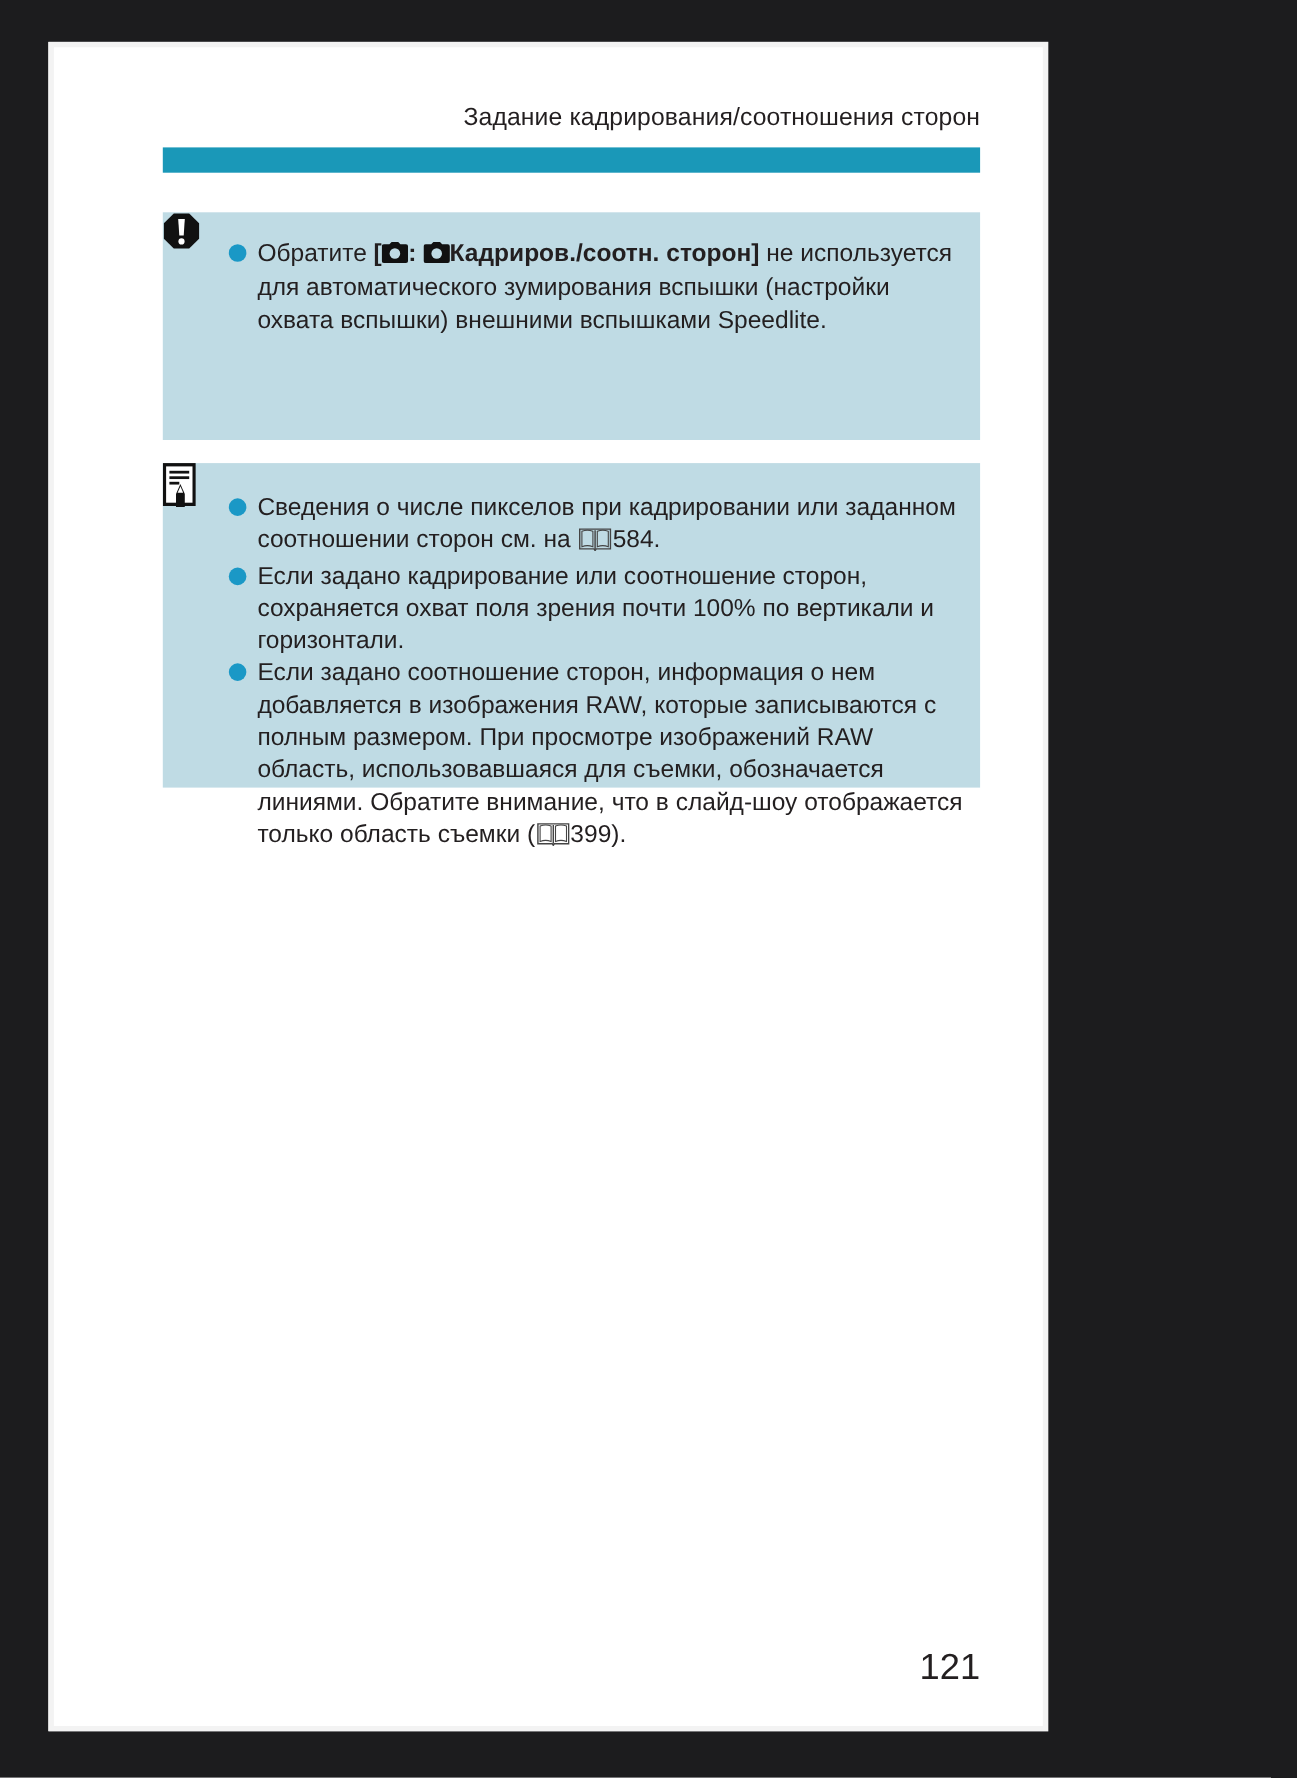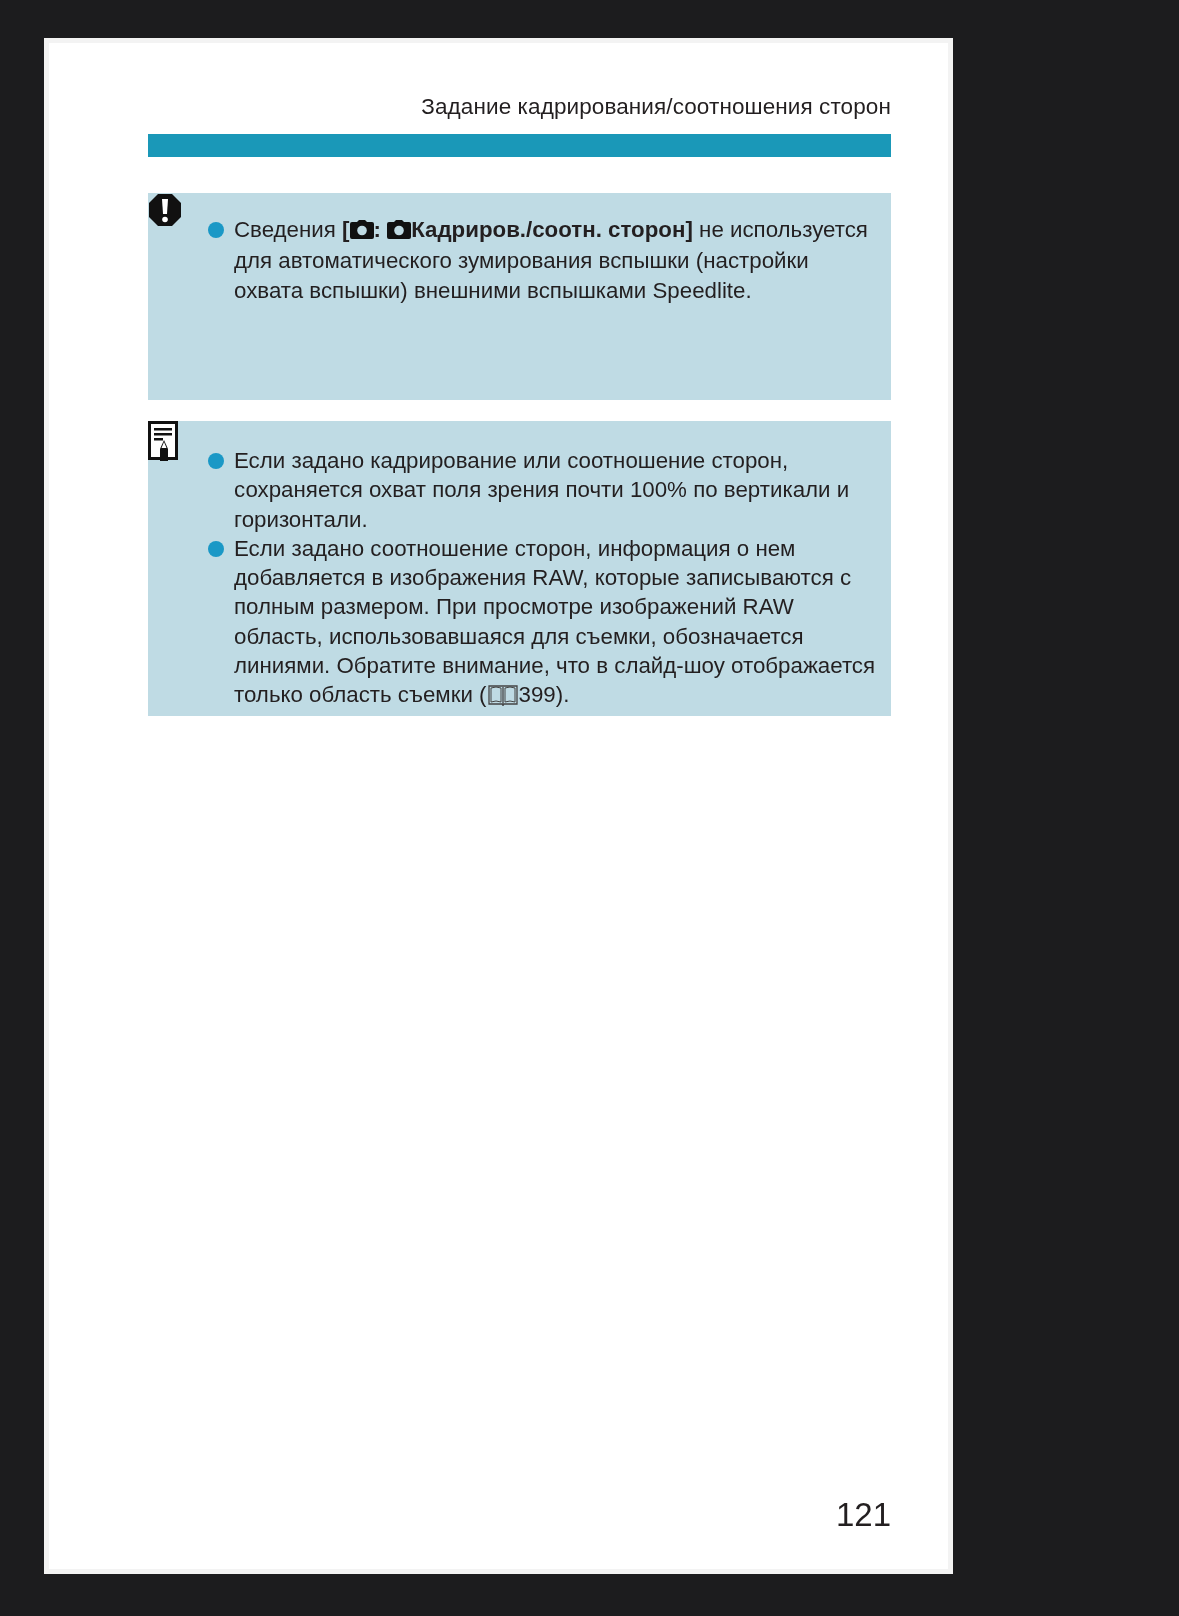--- a/index.html
+++ b/index.html
@@ -33,21 +33,21 @@
     <span class="box-icon">
       <svg width="34" height="34" viewBox="0 0 34 34">
         <polygon points="10,1 24,1 33,10 33,24 24,33 10,33 1,24 1,10" fill="#111"></polygon>
         <path d="M14,6 L20,6 L19,21 L15,21 Z" fill="#fff"></path>
         <circle cx="17" cy="26.5" r="2.8" fill="#fff"></circle>
       </svg>
     </span>
     <ul class="items">
       <li>
         <span class="bullet"></span>
-        <span>Сведения </span><span class="b">[</span><span class="cam"><svg width="24" height="19" viewBox="0 0 24 19">
+        <span>Обратите </span><span class="b">[</span><span class="cam"><svg width="24" height="19" viewBox="0 0 24 19">
               <path d="M7,2 L9,0 L15,0 L17,2 L22,2 Q24,2 24,4 L24,17 Q24,19 22,19 L2,19 Q0,19 0,17 L0,4 Q0,2 2,2 Z" fill="#111"></path>
               <circle cx="12" cy="10.5" r="4.8" fill="#bfdbe4"></circle>
             </svg></span><span class="b">: </span><span class="cam"><svg width="24" height="19" viewBox="0 0 24 19">
               <path d="M7,2 L9,0 L15,0 L17,2 L22,2 Q24,2 24,4 L24,17 Q24,19 22,19 L2,19 Q0,19 0,17 L0,4 Q0,2 2,2 Z" fill="#111"></path>
               <circle cx="12" cy="10.5" r="4.8" fill="#bfdbe4"></circle>
             </svg></span><span class="b">Кадриров./соотн. сторон]</span><span> не используется для авто­матического зумирования вспышки (настройки охвата вспышки) внешними вспышками Speedlite.</span>
       </li>
     </ul>
   </div>
 
@@ -58,20 +58,29 @@
         <rect x="6" y="7" width="18" height="2.5" fill="#111"></rect>
         <rect x="6" y="12" width="18" height="2.5" fill="#111"></rect>
         <rect x="6" y="17" width="9" height="2.5" fill="#111"></rect>
         <path d="M16,19 L20,28 L20,40 L12,40 L12,28 Z" fill="#111"></path>
         <path d="M16,21 L18.5,27 L13.5,27 Z" fill="#fff"></path>
       </svg>
     </span>
     <ul class="items">
       <li>
         <span class="bullet"></span>
+        <span>Сведения о числе пикселов при кадрировании или заданном соотношении сторон см. на </span><span class="book"><svg width="30" height="22" viewBox="0 0 30 22">
+              <path d="M1,2 L1,20 L14,20 L15,21.5 L16,20 L29,20 L29,2 Z" fill="none" stroke="#444" stroke-width="1.3"></path>
+              <line x1="15" y1="3" x2="15" y2="20" stroke="#444" stroke-width="1.3"></line>
+              <path d="M3,4 Q8,2 13,4 L13,18 Q8,16 3,18 Z" fill="none" stroke="#444" stroke-width="1"></path>
+              <path d="M17,4 Q22,2 27,4 L27,18 Q22,16 17,18 Z" fill="none" stroke="#444" stroke-width="1"></path>
+            </svg></span><a href="#" style="color:inherit;text-decoration:none;">584</a><span>.</span>
+      </li>
+      <li>
+        <span class="bullet"></span>
         <span>Если задано кадрирование или соотношение сторон, сохраняется охват поля зрения почти 100% по вертикали и горизонтали.</span>
       </li>
       <li>
         <span class="bullet"></span>
         <span>Если задано соотношение сторон, информация о нем добавляется в изоб­ражения RAW, которые записываются с полным размером. При просмотре изображений RAW область, использовавшаяся для съемки, обозначается линиями. Обратите внимание, что в слайд-шоу отображается только область съемки (</span><span class="book"><svg width="30" height="22" viewBox="0 0 30 22">
               <path d="M1,2 L1,20 L14,20 L15,21.5 L16,20 L29,20 L29,2 Z" fill="none" stroke="#444" stroke-width="1.3"></path>
               <line x1="15" y1="3" x2="15" y2="20" stroke="#444" stroke-width="1.3"></line>
               <path d="M3,4 Q8,2 13,4 L13,18 Q8,16 3,18 Z" fill="none" stroke="#444" stroke-width="1"></path>
               <path d="M17,4 Q22,2 27,4 L27,18 Q22,16 17,18 Z" fill="none" stroke="#444" stroke-width="1"></path>
             </svg></span><a href="#" style="color:inherit;text-decoration:none;">399</a><span>).</span>

